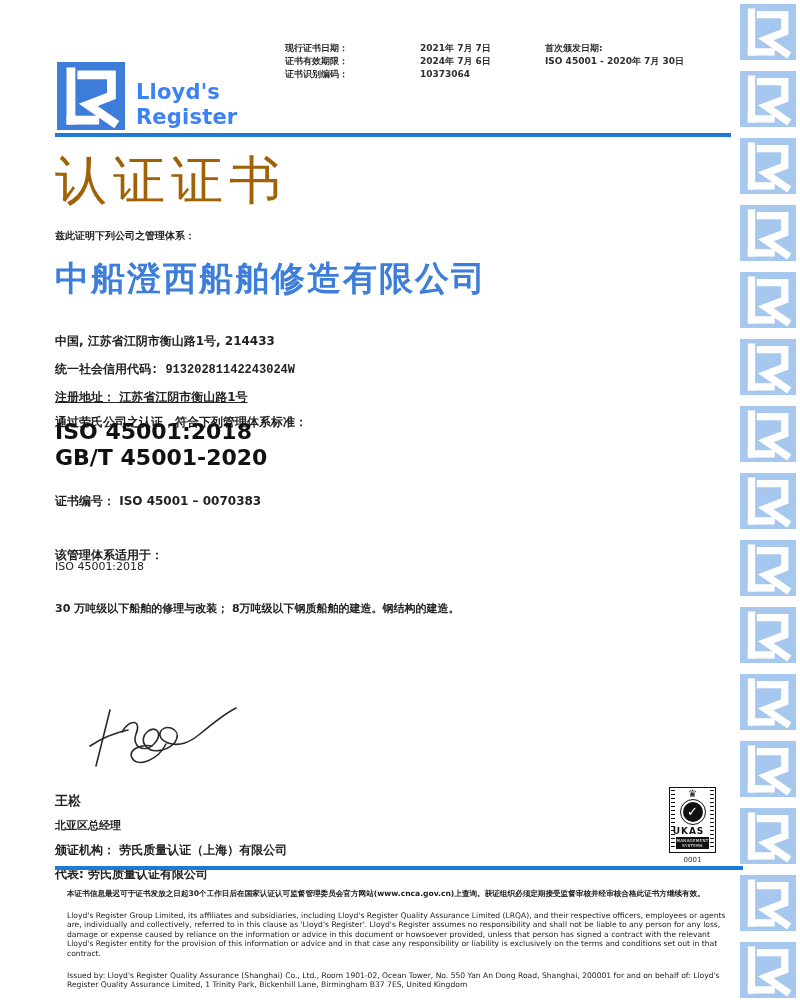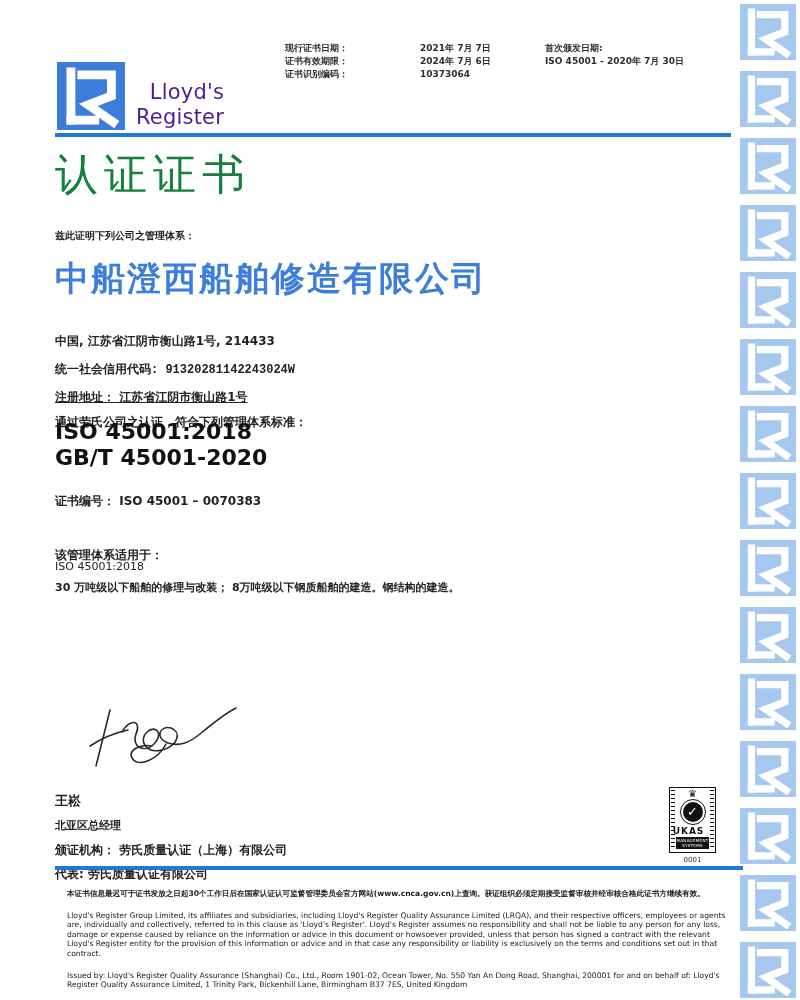--- a/index.html
+++ b/index.html
@@ -2,46 +2,46 @@
 <html><head>
 <meta charset="utf-8">
 <style>
   * { margin:0; padding:0; box-sizing:border-box; }
   body { font-family:"DejaVu Sans","Liberation Sans",sans-serif; background:#ffffff; }
   .page { position:relative; width:800px; height:1000px; background:#fff; overflow:hidden; }
 
   
   .lr-square { position:absolute; left:57px; top:62px; width:68px; height:68px; }
   .lr-square svg { display:block; width:100%; height:100%; }
-  .brand-text { position:absolute; left:136px; top:80px; color:#4c1d95; font-size:21px; line-height:25px; font-weight:400; letter-spacing:.2px;text-align:right; }
+  .brand-text { position:absolute; left:136px; top:80px; color:#3b82f6; font-size:21px; line-height:25px; font-weight:700; letter-spacing:.2px; }
 
   
   .info-col { position:absolute; font-size:9px; font-weight:700; color:#2e2e2e; line-height:13px; white-space:nowrap; }
   .col-a { left:285px; top:42px; }
   .col-b { left:420px; top:42px; }
   .col-c { left:545px; top:42px; }
 
   .rule { position:absolute; background:#1f7ad6; }
   .rule-top { left:55px; top:133px; width:676px; height:4px; }
   .rule-bottom { left:55px; top:866px; width:688px; height:4px; }
 
   
-  .title { position:absolute; left:55px; top:146px; font-size:43px; font-weight:500; color:#15803d; letter-spacing:6px; }
+  .title { position:absolute; left:55px; top:146px; font-size:52px; font-weight:500; color:#a16207; letter-spacing:6px; }
   .intro { position:absolute; left:55px; top:229px; font-size:10px; font-weight:700; color:#1d1d1d; }
   .company-name { position:absolute; left:55px; top:256px; font-size:34px; font-weight:700; color:#3c7ed9; letter-spacing:2px; white-space:nowrap; }
   .detail { position:absolute; left:55px; font-size:12px; font-weight:700; color:#222; white-space:nowrap;margin-top:12px; }
   .d-address { top:321px; }
   .d-credit { top:349px;font-family:Liberation Mono, monospace; }
   .d-regaddr { top:377px;text-decoration:underline; }
   .d-statement { top:402px; }
   .standards { position:absolute; left:55px; top:419px; font-size:22px; font-weight:700; color:#111; line-height:26px; }
   .cert-no { top:481px; }
   .scope-heading { top:535px; }
   .scope-std { position:absolute; left:55px; top:560px; font-size:11px; font-weight:400; color:#222; }
-  .scope-desc { position:absolute; left:55px; top:580px; font-size:11px; font-weight:700; color:#222; white-space:nowrap;text-align:center; }
+  .scope-desc { position:absolute; left:55px; top:601px; font-size:11px; font-weight:700; color:#222; white-space:nowrap;text-align:center; }
 
   
   .signature { position:absolute; left:88px; top:696px; width:175px; height:78px; }
   .sig-name { top:780px; font-size:13px; }
   .sig-title { top:806px; font-size:11px; }
   .sig-issuing { top:830px; }
   .sig-behalf { top:854px; }
 
   
   .ukas-box { position:absolute; left:669px; top:787px; width:47px; height:66px; border:1px solid #111; background:#fff; }

